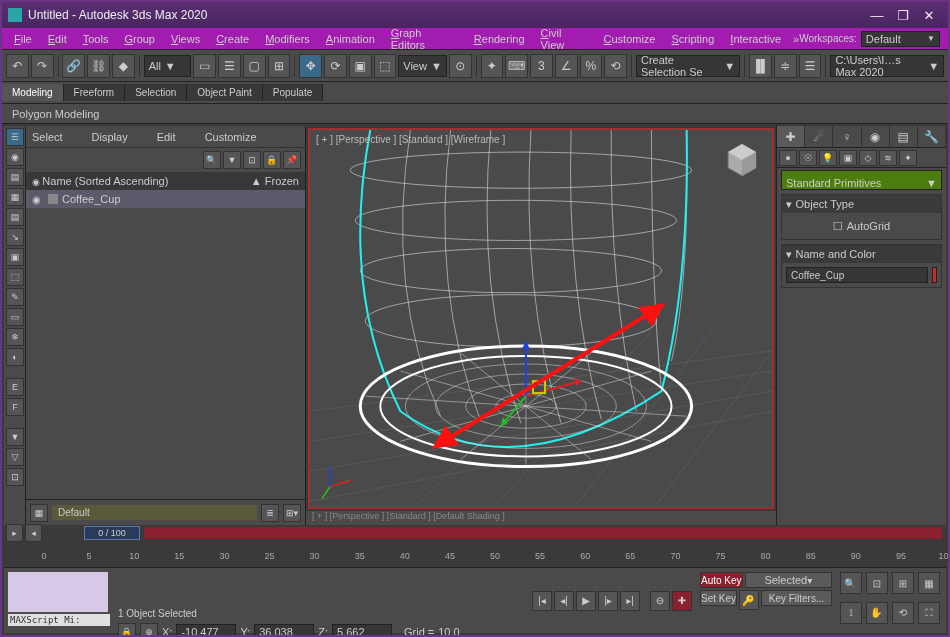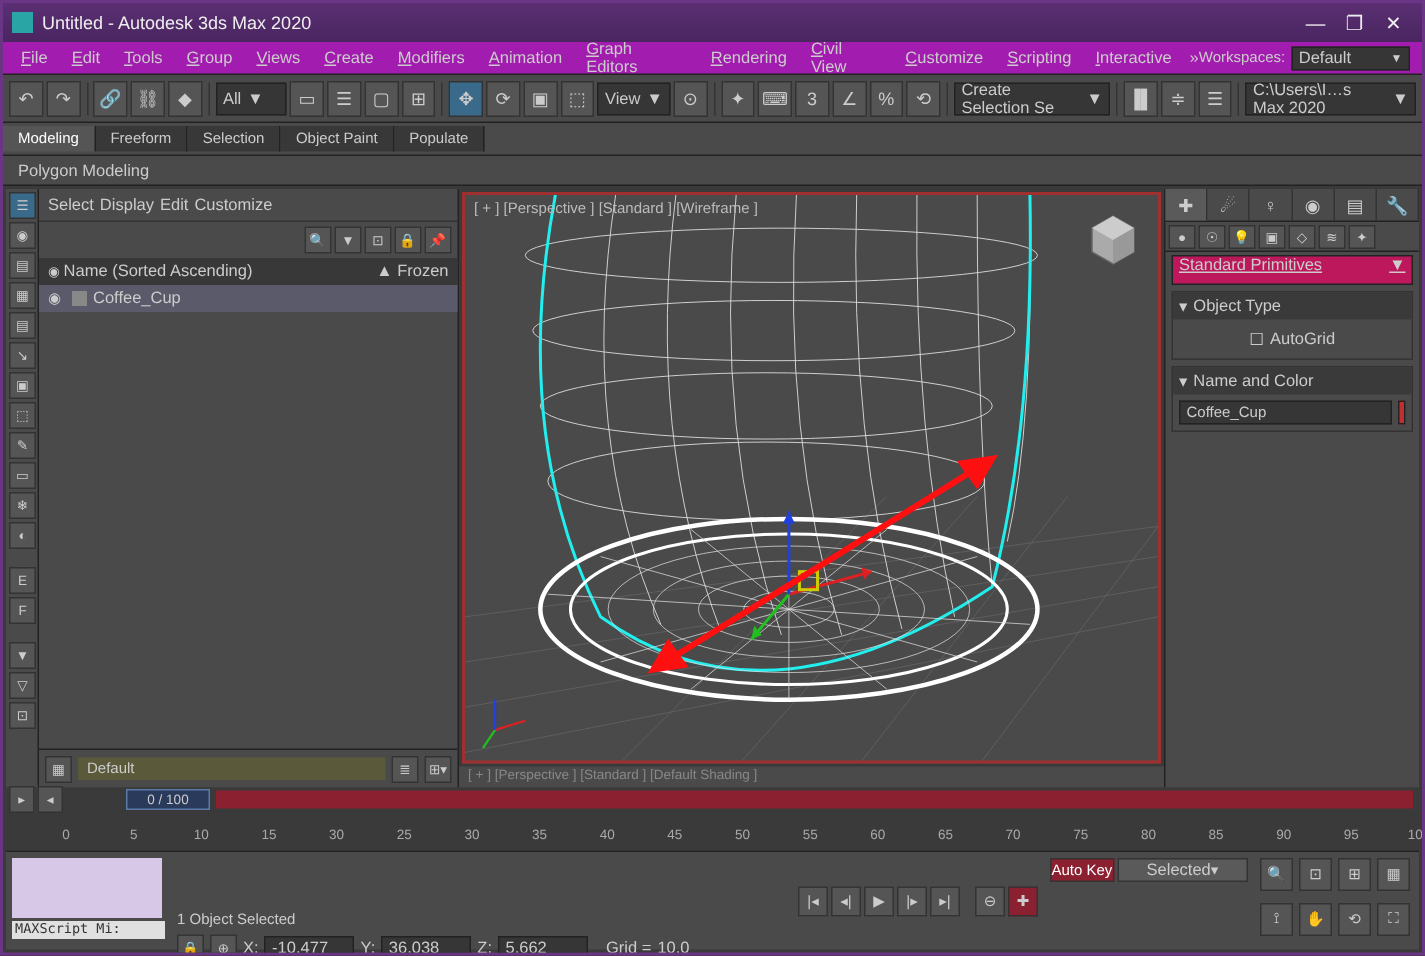--- a/index.html
+++ b/index.html
@@ -26,21 +26,21 @@
 .rtab { padding: 3px 10px; background: #383838; border-right: 1px solid #222; font-size: 10px; }
 .rtab.on { background: #555; color: #fff; }
 .ribbon2 { height: 20px; background: #4a4a4a; border-bottom: 1px solid #222; display: flex; align-items: center; padding: 0 10px; font-size: 10px; }
 
 .mainrow { position: absolute; top: 124px; left: 2px; right: 2px; bottom: 110px; display: flex; background: #3a3a3a; }
 .lefticons { width: 22px; background: #4a4a4a; border-right: 1px solid #222; display: flex; flex-direction: column; padding: 2px; gap: 2px; }
 .licon { width: 18px; height: 18px; background: #555; border: 1px solid #333; font-size: 9px; display: flex; align-items: center; justify-content: center; }
 .licon.sel { background: #3a6a8a; }
 
 .scenepanel { width: 280px; background: #4a4a4a; border-right: 1px solid #222; display: flex; flex-direction: column; }
-.sp-tabs { height: 22px; display: flex; align-items: center; padding: 0 6px; gap: 4px; border-bottom: 1px solid #333; }
+.sp-tabs { height: 22px; display: flex; align-items: center; padding: 0 6px; gap: 29px; border-bottom: 1px solid #333; }
 .sp-tabs span { font-size: 11px; }
 .sp-tools { height: 24px; display: flex; align-items: center; justify-content: flex-end; padding: 0 4px; gap: 2px; }
 .sp-header { height: 18px; background: #383838; display: flex; align-items: center; padding: 0 6px; font-size: 10px; justify-content: space-between; }
 .sp-row { height: 18px; display: flex; align-items: center; padding: 0 6px; gap: 4px; background: #4a4a4a; }
 .sp-row .eye { width: 12px; font-size: 10px; }
 .sp-row .sw { width: 10px; height: 10px; background: #888; }
 .sp-row.sel { background: #5a5a6a; }
 .sp-body { flex: 1; }
 .sp-footer { height: 26px; display: flex; align-items: center; padding: 0 4px; gap: 4px; border-top: 1px solid #222; }
 .sp-footer .dflt { flex: 1; background: #5a5a3a; padding: 2px 6px; font-size: 10px; }
@@ -51,21 +51,21 @@
 .vp-cube { position: absolute; top: 10px; right: 10px; width: 40px; height: 40px; z-index: 10; }
 .vp-svg { position: absolute; inset: 0; }
 .vp-bottom { height: 14px; background: #4a4a4a; font-size: 9px; padding: 0 6px; color: #888; }
 
 .cmdpanel { width: 170px; background: #4a4a4a; border-left: 1px solid #222; display: flex; flex-direction: column; }
 .cmd-tabs { height: 22px; display: flex; border-bottom: 1px solid #222; }
 .ctab { flex: 1; display: flex; align-items: center; justify-content: center; border-right: 1px solid #333; font-size: 12px; }
 .ctab.sel { background: #5a5a5a; }
 .cmd-sub { height: 20px; display: flex; gap: 2px; padding: 2px; border-bottom: 1px solid #222; }
 .csub { width: 18px; height: 16px; background: #555; border: 1px solid #333; font-size: 9px; display:flex; align-items:center; justify-content:center; }
-.cmd-dd { height: 20px; background: #be185d; border: 1px solid #222; margin: 2px 4px; display: flex; align-items: flex-start; padding: 0 4px; font-size: 10px; justify-content: space-between; text-decoration: underline; }
+.cmd-dd { height: 20px; background: #4d7c0f; border: 1px solid #222; margin: 2px 4px; display: flex; align-items: flex-end; padding: 0 4px; font-size: 10px; justify-content: space-between; }
 .rollout { border: 1px solid #333; margin: 2px 4px; }
 .roll-head { height: 18px; background: #3a3a3a; display: flex; align-items: center; padding: 0 4px; font-size: 10px; gap: 4px; }
 .roll-body { padding: 4px; }
 .autogrid { display: flex; align-items: center; justify-content: center; gap: 4px; height: 18px; font-size: 10px; color: #888; }
 .btngrid { display: grid; grid-template-columns: 1fr 1fr; gap: 2px; }
 .gbtn { height: 16px; background: #5a5a5a; border: 1px solid #333; display: flex; align-items: center; justify-content: center; font-size: 10px; }
 .namecolor { display: flex; gap: 4px; align-items: center; }
 .namecolor input { flex: 1; height: 16px; background: #363636; border: 1px solid #222; color: #ccc; padding: 0 4px; font-size: 10px; }
 .colorsw { width: 16px; height: 16px; background: #c03030; border: 1px solid #222; }
 
@@ -436,20 +436,25 @@
     <div class="pbtn">▸|</div>
     <div style="width:6px"></div>
     <div class="pbtn">⊖</div>
     <div class="pbtn" style="background:#8a2030;">✚</div>
   </div>
   <div class="sb-key">
     <div style="display:flex;gap:2px;">
       <div class="keybtn auto">Auto Key</div>
       <div class="keybtn" style="flex:1;"><span>Selected</span> ▾</div>
     </div>
+    <div style="display:flex;gap:2px;">
+      <div class="keybtn">Set Key</div>
+      <div class="pbtn">🔑</div>
+      <div class="keybtn" style="flex:1;">Key Filters...</div>
+    </div>
   </div>
   <div class="sb-right">
     <div class="navbtn">🔍</div>
     <div class="navbtn">⊡</div>
     <div class="navbtn">⊞</div>
     <div class="navbtn">▦</div>
     <div class="navbtn">⟟</div>
     <div class="navbtn">✋</div>
     <div class="navbtn">⟲</div>
     <div class="navbtn">⛶</div>

